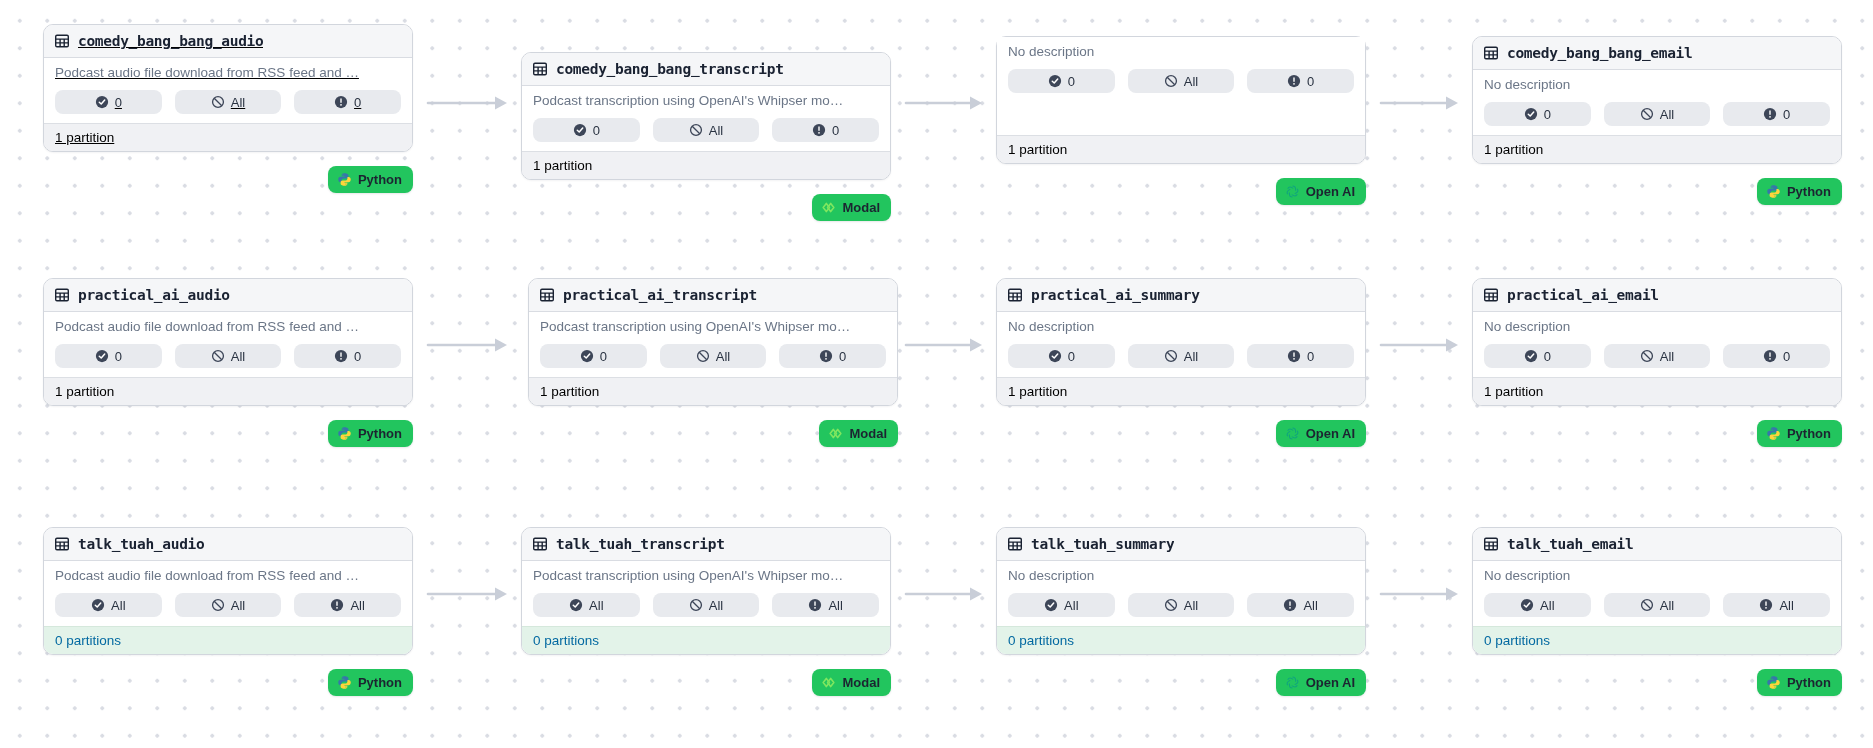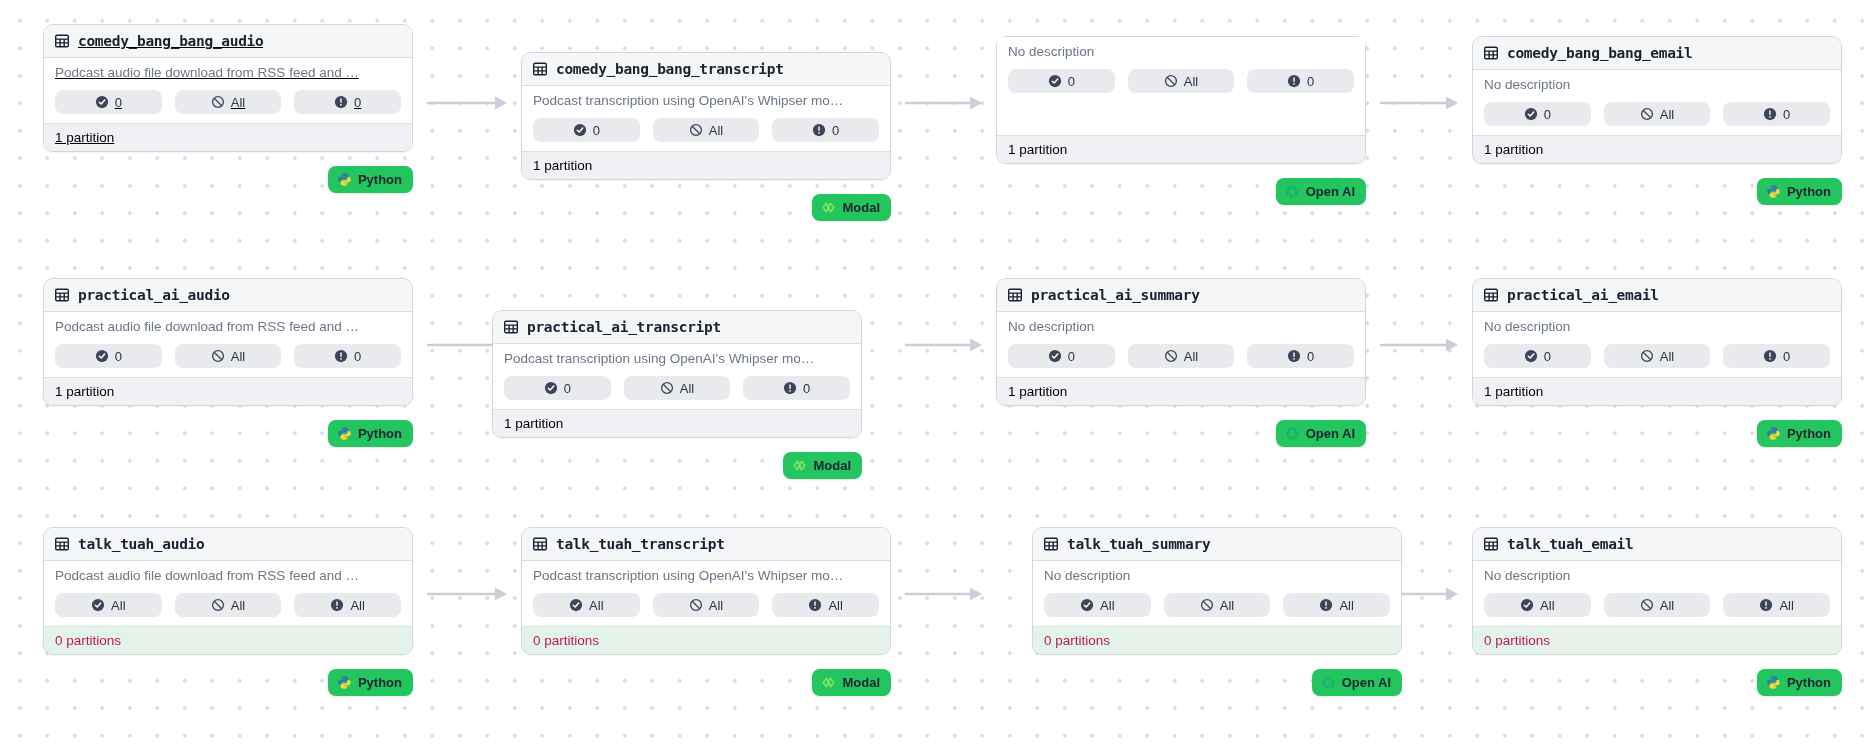--- a/index.html
+++ b/index.html
@@ -40,21 +40,21 @@
     flex:1;height:24px;background:#E8EAEE;border-radius:8px;
     display:flex;align-items:center;justify-content:center;gap:6px;
     font-size:13px;font-weight:500;color:#2A3342;cursor:pointer;
   }
   .picon{display:flex;align-items:center;}
   .card-footer{
     height:28px;flex:0 0 28px;display:flex;align-items:center;padding:0 11px;
     background:#F0F1F4;border-top:1px solid #DCDFE4;border-radius:0 0 9px 9px;
     font-size:13.5px;color:#000000;box-sizing:border-box;
   }
-  .card-footer.green{background:#E3F3E9;border-top-color:#D5E8DC;color:#be185d;}
+  .card-footer.green{background:#E3F3E9;border-top-color:#D5E8DC;color:#0369a1;}
   .kind-badge{
     position:absolute;top:142px;right:0;height:27px;
     display:inline-flex;align-items:center;gap:6px;padding:0 11px 0 9px;
     background:#22c55e;border-radius:8px;box-shadow:0 1px 2px rgba(16,24,40,.10);
     font-size:13px;font-weight:700;color:#1C2431;cursor:pointer;white-space:nowrap;
   }
   .kicon{display:flex;align-items:center;}
   svg{display:block;}
 </style>
 </head>
@@ -371,21 +371,21 @@
         <svg width="15" height="15" viewBox="0 0 24 24">
           <path fill="#3776AB" d="M11.9 2c-2.5 0-4.4.7-4.4 2.8v2h4.6v.9H5.5C3.4 7.7 2 9.4 2 11.9s1.4 4.3 3.5 4.3h1.8v-2.5c0-1.9 1.6-3.4 3.5-3.4h4.5c1.6 0 2.9-1.3 2.9-2.9V4.8C18.2 2.7 14.4 2 11.9 2zM9.6 3.9c.5 0 .9.4.9.9s-.4.9-.9.9-.9-.4-.9-.9.4-.9.9-.9z"></path>
           <path fill="#FFD43B" d="M12.1 22c2.5 0 4.4-.7 4.4-2.8v-2h-4.6v-.9h6.6c2.1 0 3.5-1.7 3.5-4.2s-1.4-4.3-3.5-4.3h-1.8v2.5c0 1.9-1.6 3.4-3.5 3.4H8.7c-1.6 0-2.9 1.3-2.9 2.9v2.6C5.8 21.3 9.6 22 12.1 22zm2.3-1.9c-.5 0-.9-.4-.9-.9s.4-.9.9-.9.9.4.9.9-.4.9-.9.9z"></path>
         </svg>
       </span>
 
       <span class="klabel">Python</span>
     </div>
   </div>
 
-  <div class="asset" style="left: 492px; top: 278px; margin-top: 32px;">
+  <div class="asset" style="left: 528px; top: 278px;">
     <div class="card">
       <div class="card-header">
         <span class="thead-icon">
           <svg width="16" height="16" viewBox="0 0 16 16" fill="none" stroke="#1A2232" stroke-width="1.4">
             <rect x="1.7" y="2.3" width="12.6" height="11.4" rx="1.3"></rect>
             <path d="M1.7 6.1 H14.3 M1.7 9.9 H14.3 M6.1 6.1 V13.7 M10.2 6.1 V13.7"></path>
           </svg>
         </span>
         <span class="title">practical_ai_transcript</span>
       </div>
@@ -677,21 +677,21 @@
         <svg width="15" height="15" viewBox="0 0 24 24" fill="none" stroke="#7FE65F" stroke-width="2.6" stroke-linejoin="round">
           <path d="M3.5 12 L8.5 5.5 L13.5 12 L8.5 18.5 Z"></path>
           <path d="M10.5 12 L15.5 5.5 L20.5 12 L15.5 18.5 Z"></path>
         </svg>
       </span>
 
       <span class="klabel">Modal</span>
     </div>
   </div>
 
-  <div class="asset" style="left: 996px; top: 527px; margin-left: 36px;">
+  <div class="asset" style="left: 996px; top: 527px;">
     <div class="card">
       <div class="card-header">
         <span class="thead-icon">
           <svg width="16" height="16" viewBox="0 0 16 16" fill="none" stroke="#1A2232" stroke-width="1.4">
             <rect x="1.7" y="2.3" width="12.6" height="11.4" rx="1.3"></rect>
             <path d="M1.7 6.1 H14.3 M1.7 9.9 H14.3 M6.1 6.1 V13.7 M10.2 6.1 V13.7"></path>
           </svg>
         </span>
         <span class="title">talk_tuah_summary</span>
       </div>

